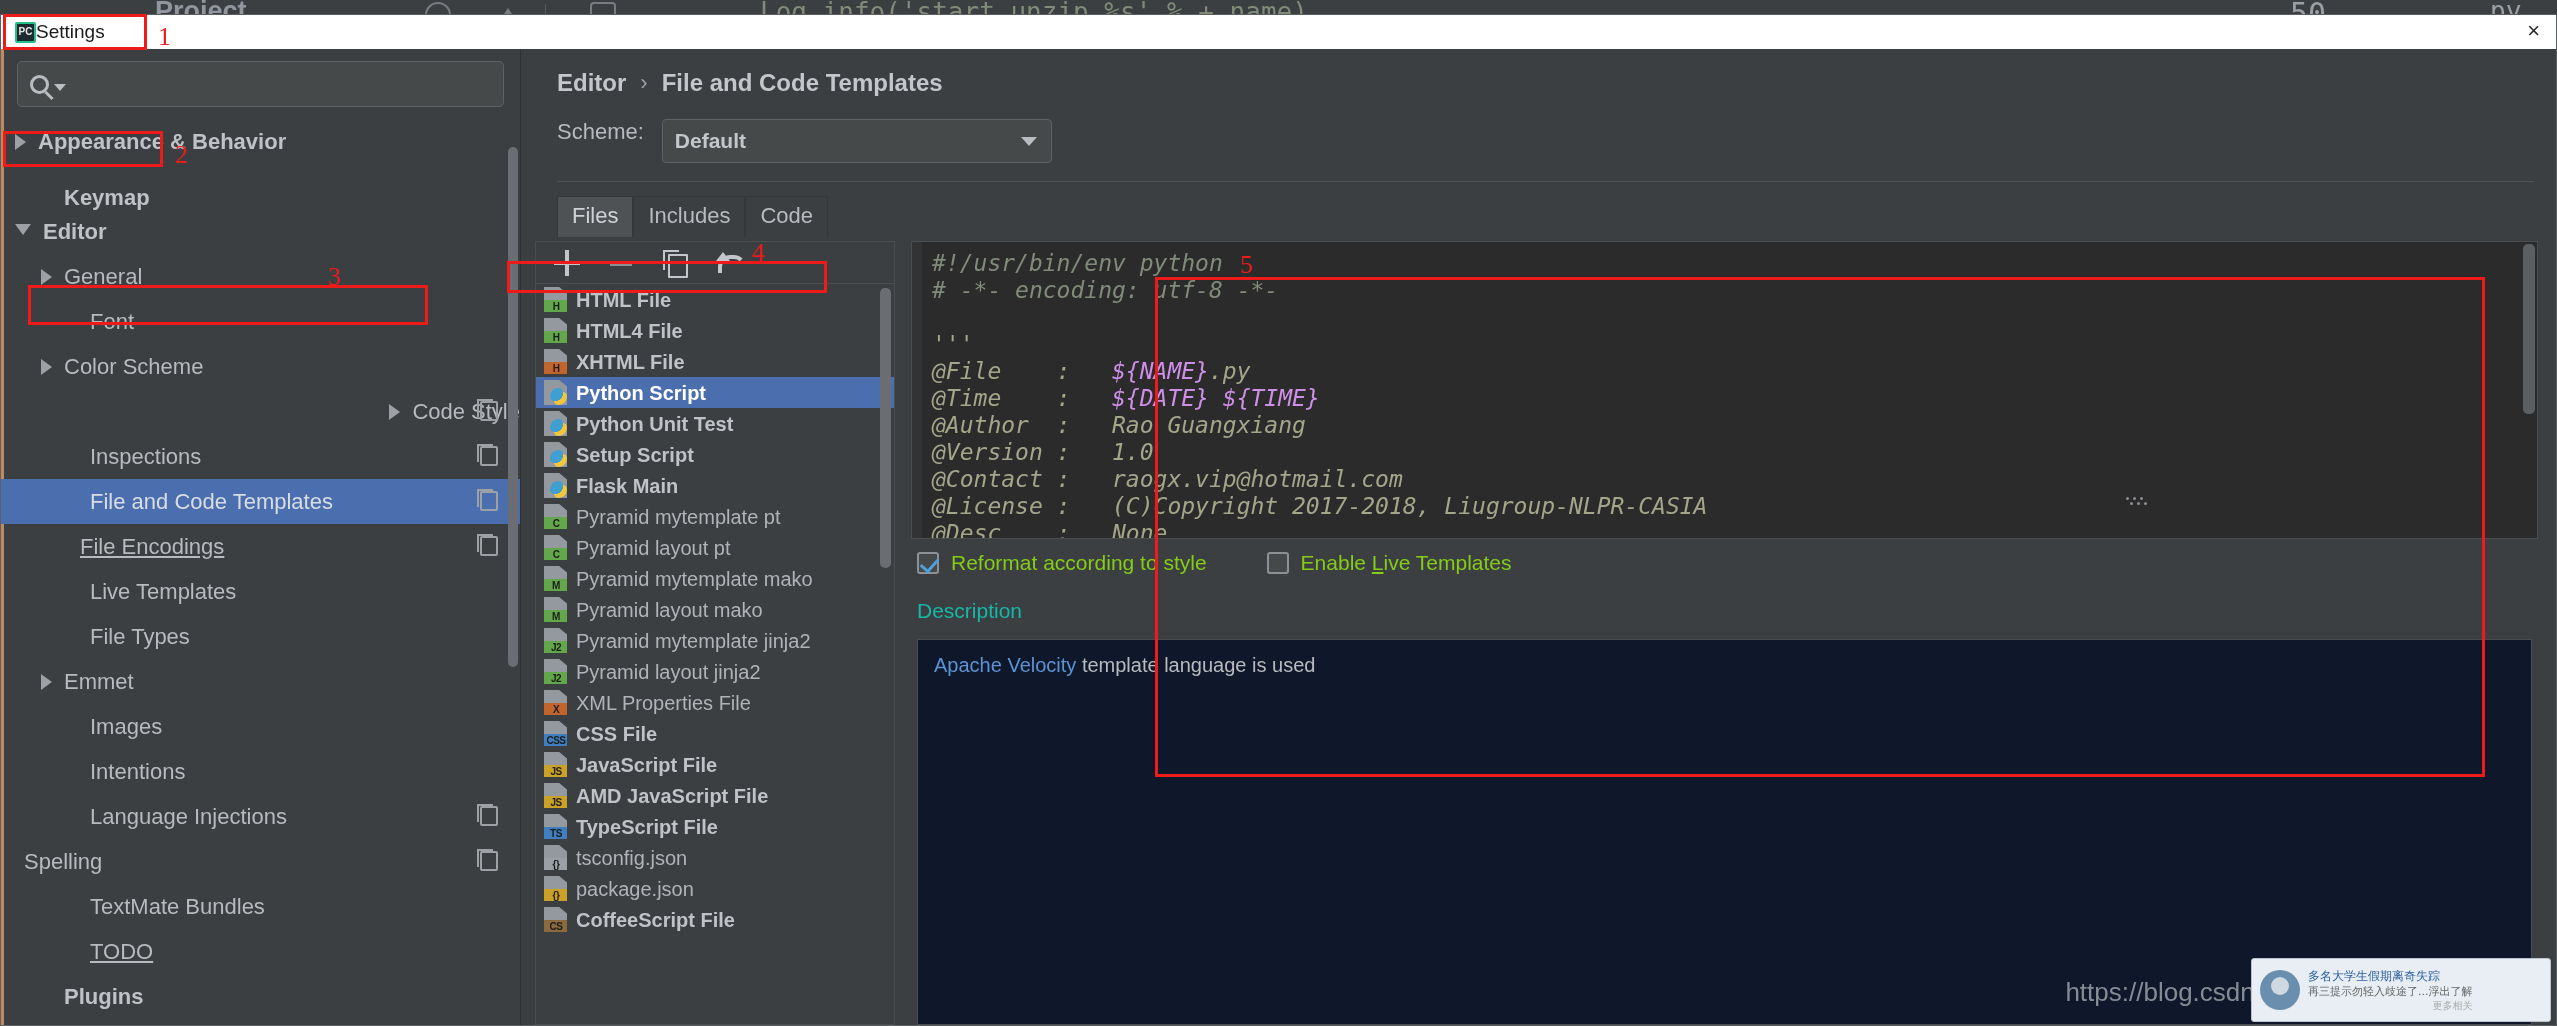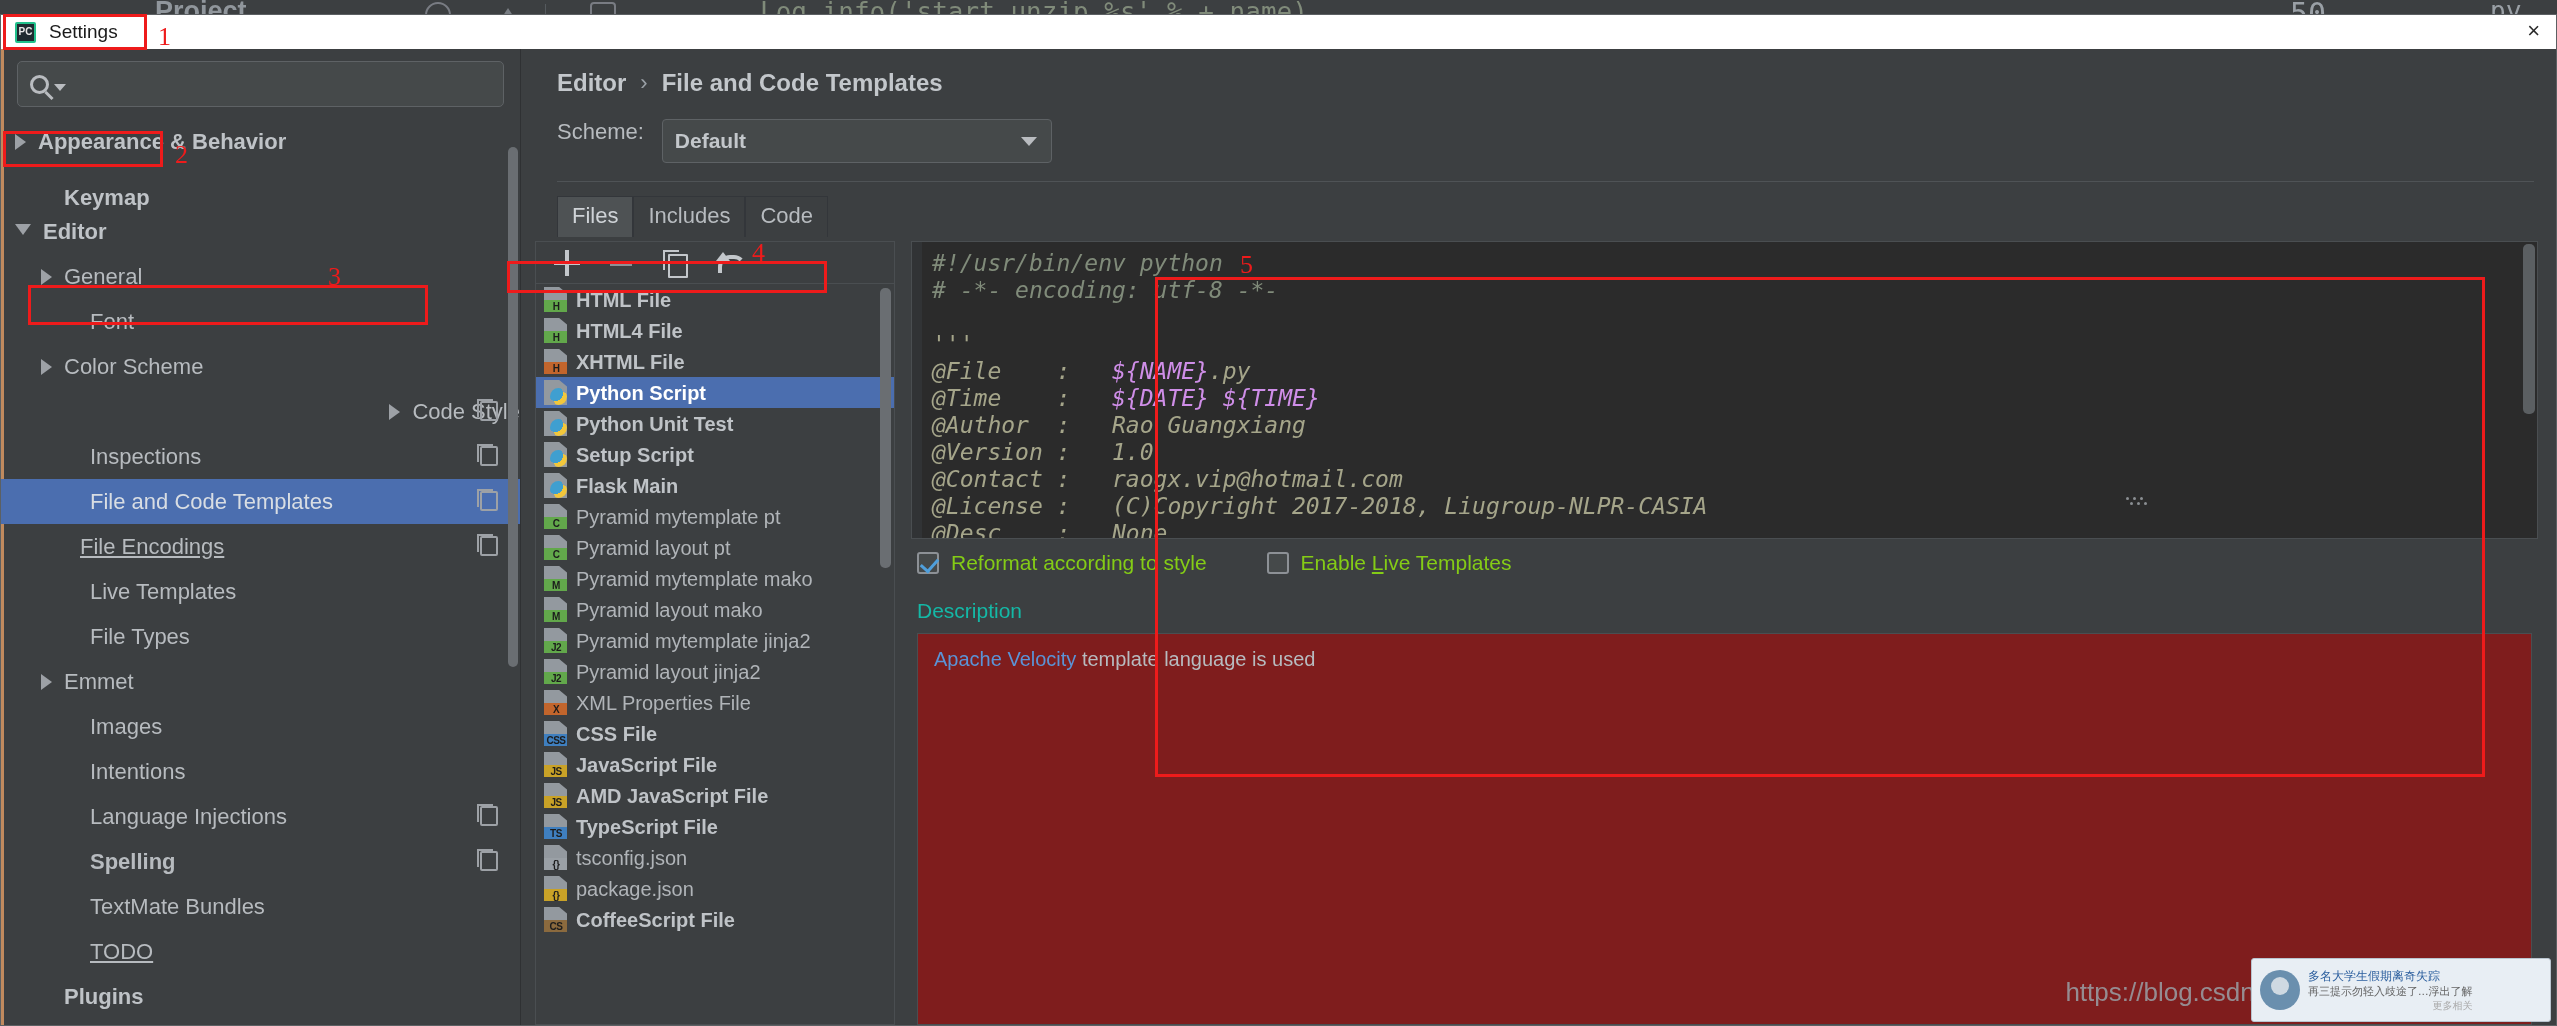--- a/index.html
+++ b/index.html
@@ -44,21 +44,21 @@
     display: flex; align-items: center; padding-left: 14px;
     position: relative;
   }
   .pc-logo {
     width: 21px; height: 21px; background: #1f2a30; border-radius: 2px;
     border: 2px solid #21c08b; position: relative; flex: 0 0 21px;
     display: flex; align-items: center; justify-content: center;
   }
   .pc-logo span { color: #e8e8e8; font-size: 10px; font-weight: bold; line-height: 1; }
   .title-text {
-    margin-left: 13px; font-size: 19px; color: #1a1a1a;
+    margin-left: 0; font-size: 19px; color: #1a1a1a;
     font-family: "Liberation Sans", sans-serif;
   }
   .win-close {
     position: absolute; right: 16px; top: 5px;
     font-size: 22px; color: #2b2b2b; line-height: 22px; cursor: default;
   }
 
   .body-row { flex: 1 1 auto; display: flex; min-height: 0; }
 
   
@@ -253,22 +253,22 @@
   .box.on { background: #45494a; }
   .box.on::after {
     content: ""; position: absolute; left: 5px; top: 1px; width: 8px; height: 14px;
     border: solid #4f9fdc; border-width: 0 3px 3px 0; transform: rotate(42deg);
   }
   .chk .lbl { font-size: 21px; color: #84cc16; }
   .chk .lbl u { text-decoration: underline; }
 
   .desc-title { margin: 24px 0 0 6px; font-size: 21px; color: #14b8a6; }
   .descbox {
-    margin: 10px 6px 0 6px; flex: 1 1 auto; min-height: 60px;
-    background: #7f1d1d; border: 1px solid #4a4e51; padding: 14px 16px;
+    margin: 16px 6px 0 6px; flex: 1 1 auto; min-height: 60px;
+    background: #0f172a; border: 1px solid #4a4e51; padding: 14px 16px;
     font-size: 20px; color: #b7bbbf;
   }
   .descbox a { color: #5b93d6; text-decoration: none; }
 
   .resize-grip {
     position: absolute; width: 26px; height: 10px; right: 404px; top: 482px;
   }
   .resize-grip i {
     position: absolute; width: 3px; height: 3px; background: #8a8e92; border-radius: 50%;
   }
@@ -406,21 +406,21 @@
           </div>
           <div class="tnode" style="padding-left: 66px;">
             <div class="arrow none"></div>
             <span class="tlabel">Intentions</span>
           </div>
           <div class="tnode" style="padding-left: 66px;">
             <div class="arrow none"></div>
             <span class="tlabel">Language Injections</span>
             <span class="copy-badge"></span>
           </div>
-          <div class="tnode" style="padding-left: 66px; font-weight: bold;">
+          <div class="tnode" style="">
             <div class="arrow none"></div>
             <span class="tlabel">Spelling</span>
             <span class="copy-badge"></span>
           </div>
           <div class="tnode" style="padding-left: 66px;">
             <div class="arrow none"></div>
             <span class="tlabel">TextMate Bundles</span>
           </div>
           <div class="tnode" style="padding-left: 66px; text-decoration: underline;">
             <div class="arrow none"></div>

